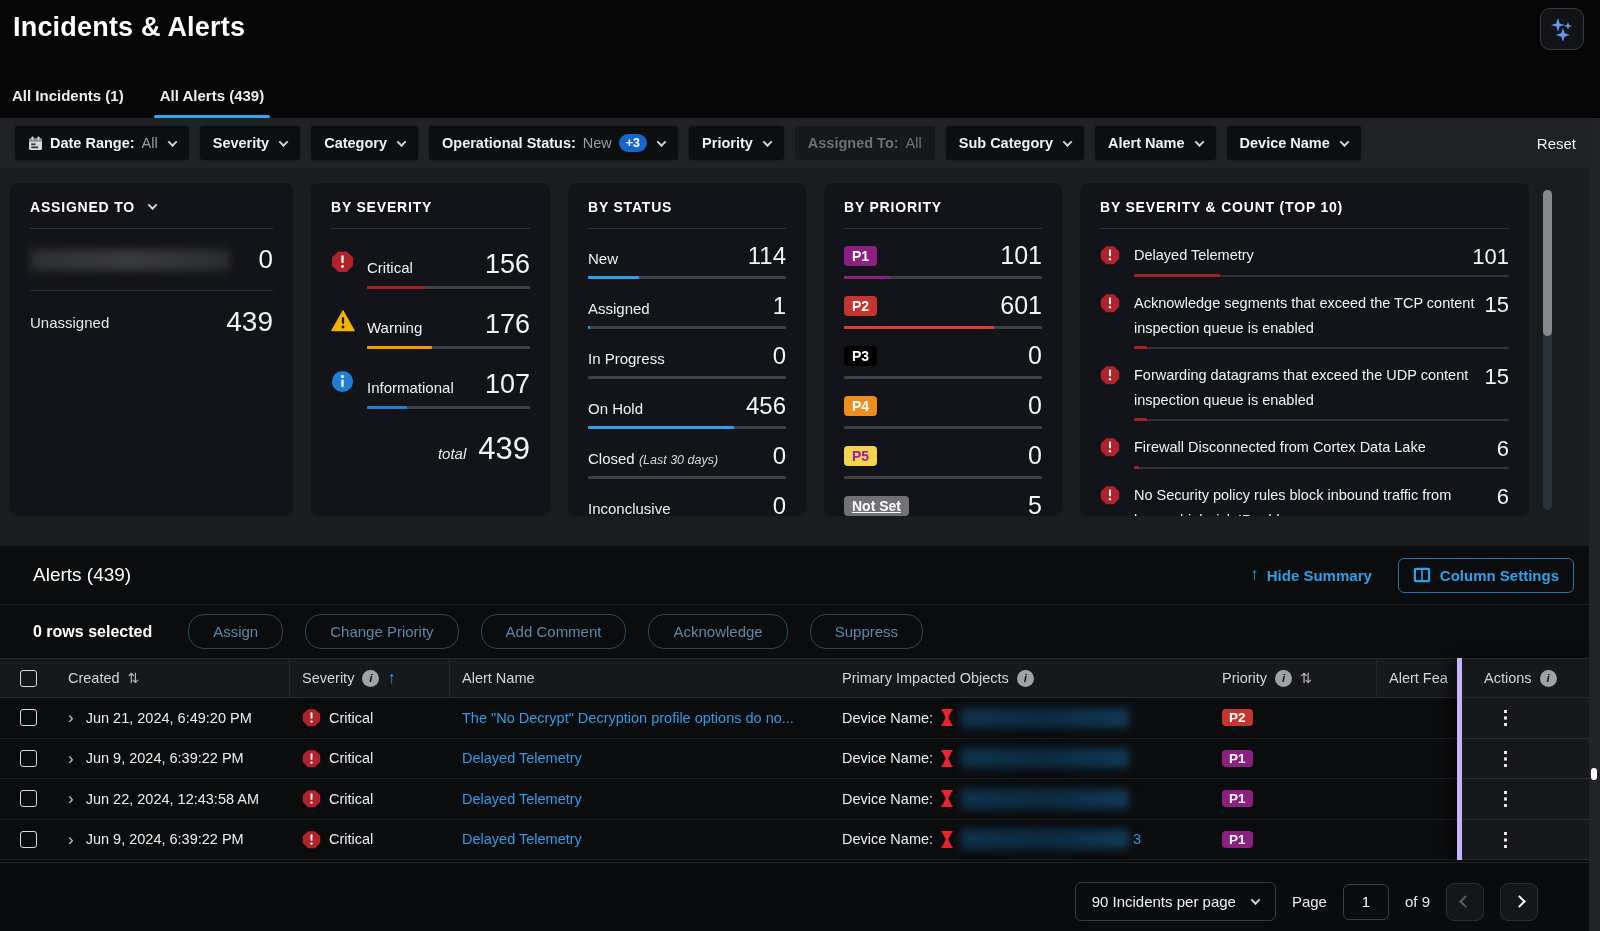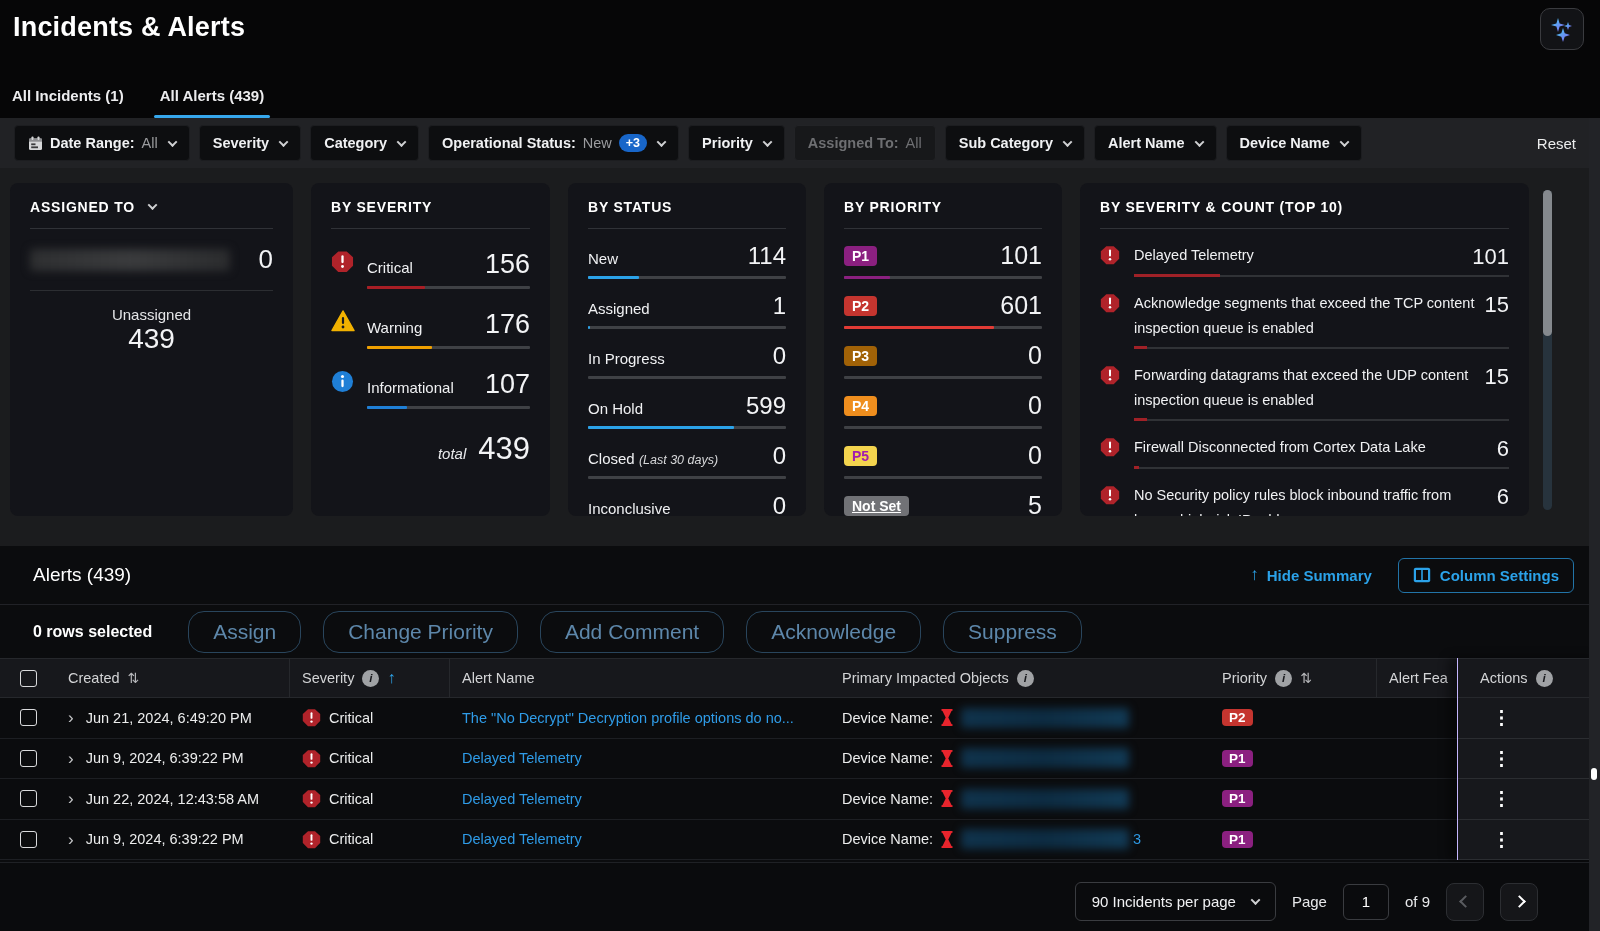--- a/index.html
+++ b/index.html
@@ -30,21 +30,21 @@
   
   .cards { position:absolute; top:183px; left:10px; display:flex; gap:18px; }
   .card { background:#131419; border-radius:8px; height:333px; padding:16px 20px; overflow:hidden; position:relative; }
   .card-title { display:flex; align-items:center; gap:10px; font-size:14px; font-weight:700; letter-spacing:.8px; color:#fff; }
   .card-title .chev { margin-top:-2px; }
   .card-div { height:1px; background:#303237; margin:13px 0 0 0; }
   .big-num { font-weight:400; color:#f2f3f5; font-stretch:95%; }
 
   .c-assigned { width:283px; }
   .as-row { display:flex; align-items:center; justify-content:space-between; padding:15px 0; border-bottom:1px solid #2c2e32; }
-  .as-row:last-child { border-bottom:none;flex-direction:column; }
+  .as-row:last-child { border-bottom:none; }
   .blur-name { width:200px; height:22px; border-radius:3px; background:linear-gradient(90deg,#2e2f31,#3a3b3d,#2b2c2e); filter:blur(4px); }
   .as-label { font-size:15px; color:#e4e5e7; }
   .as-count { font-size:26px; }
 
   .c-severity { width:239px; }
   .sev-row { margin-top:20px; display:flex; gap:12px; cursor:pointer; }
   .sev-ico { width:24px; flex:none; padding-top:1px; }
   .sev-right { flex:1; }
   .sev-line { display:flex; align-items:baseline; justify-content:space-between; }
   .sev-label { font-size:15px; color:#f0f1f3; }
@@ -60,21 +60,21 @@
   .st-line { display:flex; align-items:baseline; justify-content:space-between; }
   .st-label { font-size:15px; color:#f0f1f3; }
   .st-suffix { font-style:italic; font-size:12.5px; color:#d6d7d9; }
   .st-count { font-size:24px; }
 
   .c-priority { width:238px; }
   .pr-row { margin-top:12px; cursor:pointer; }
   .pr-line { display:flex; align-items:center; justify-content:space-between; }
   .pr-count { font-size:25px; }
   .badge { display:inline-block; font-size:14px; font-weight:700; color:#fff; border-radius:4px; padding:2px 8px; }
-  .bdg-p1 { background:#8b2080; } .bdg-p2 { background:#c5352f; } .bdg-p3 { background:#a16207;text-align:right; }
+  .bdg-p1 { background:#8b2080; } .bdg-p2 { background:#c5352f; } .bdg-p3 { background:#000000;text-align:right; }
   .bdg-p4 { background:#ef8e1e; } .bdg-p5 { background:#f3d44e; color:#a21caf; }
   .bdg-notset { background:#717276;text-decoration:underline; } .bdg-sm { font-size:13.5px; padding:1px 7px; }
 
   .c-top10 { width:449px; }
   .tp-row { margin-top:14px; display:flex; gap:12px; cursor:pointer; }
   .tp-ico { width:22px; flex:none; padding-top:2px; }
   .tp-right { flex:1; }
   .tp-line { display:flex; justify-content:space-between; gap:10px; }
   .tp-label { font-size:14.5px; line-height:1.75; color:#f0f1f3; max-width:345px; }
   .tp-count { font-size:22px; padding-top:1px; }
@@ -87,21 +87,21 @@
   
   .alerts { position:absolute; top:546px; left:0; width:1600px; height:394px; background:#0b0c0e; }
   .alerts-head { height:59px; display:flex; align-items:center; padding:0 26px 0 33px; border-bottom:1px solid #212227; }
   .alerts-title { font-size:19px; color:#fff; flex:1; }
   .hide-summary { display:flex; align-items:center; gap:8px; color:#2ba2e9; font-size:15px; font-weight:700; cursor:pointer; margin-right:26px; }
   .up-arrow { font-size:17px; font-weight:700; }
   .col-settings { display:flex; align-items:center; gap:9px; color:#2ba2e9; font-size:15px; font-weight:700; border:1px solid #2274a8; border-radius:6px; padding:8px 14px; background:transparent; cursor:pointer; }
 
   .action-row { height:53px; display:flex; align-items:center; padding:0 33px; gap:22px; }
   .rows-selected { font-size:16px; font-weight:700; color:#fff; margin-right:14px; }
-  .act-btn { border:1px solid #29455c; color:#5d87aa; background:transparent; font-size:21px; border-radius:16px; padding:8px 24px; cursor:pointer; font-family:inherit; }
+  .act-btn { border:1px solid #29455c; color:#5d87aa; background:transparent; font-size:15px; border-radius:16px; padding:8px 24px; cursor:pointer; font-family:inherit; }
 
   
   .tbl { position:relative; width:1600px; }
   .tbl-header { display:flex; height:40px; background:#17181c; border-top:1px solid #26282c; border-bottom:1px solid #26282c; align-items:center; }
   .th { display:flex; align-items:center; gap:8px; font-size:14.5px; color:#d3d4d6; padding:0 12px; height:100%; overflow:hidden; white-space:nowrap; }
   .th-sep { border-right:1px solid #26282c; }
   .c-check { width:56px; justify-content:center; }
   .c-created { width:234px; }
   .c-sev { width:160px; }
   .c-alert { width:380px; }
@@ -112,21 +112,21 @@
   .sort-up { color:#2ea4ea; font-size:16px; font-weight:700; }
   .info-i { width:17px; height:17px; border-radius:50%; background:#a0a2a5; color:#17181c; font-size:11.5px; font-weight:700; display:inline-flex; align-items:center; justify-content:center; font-style:italic; flex:none; }
 
   .tr { display:flex; height:40.5px; align-items:center; border-bottom:1px solid #1d1f23; background:#0b0c0e; }
   .td { display:flex; align-items:center; gap:8px; padding:0 12px; height:100%; overflow:hidden; white-space:nowrap; font-size:14.5px; color:#eceded; }
   .checkbox { width:17px; height:17px; border:1.5px solid #d9dadc; border-radius:3px; background:transparent; cursor:pointer; flex:none; }
   .expand { color:#c7c8ca; font-size:17px; cursor:pointer; margin-right:4px; line-height:1; }
   .link { color:#2f9ce8; cursor:pointer; overflow:hidden; text-overflow:ellipsis; }
   .dev-blur { width:168px; height:20px; border-radius:3px; background:linear-gradient(90deg,#10334c,#0c2views,#123a55); background:linear-gradient(90deg,#10334c,#0d2c42,#123a55); filter:blur(4px); flex:none; }
   .dev-suffix { color:#2f9ce8; margin-left:-4px; }
-  .actions-col { position:absolute; right:0; top:0; bottom:0; width:143px; background:#17181c; border-left:1px solid #c4b5fd; box-shadow:-8px 0 10px rgba(0,0,0,.45); }
+  .actions-col { position:absolute; right:0; top:0; bottom:0; width:143px; background:#17181c; border-left:5px solid #c4b5fd; box-shadow:-8px 0 10px rgba(0,0,0,.45); }
   .actions-col .ac-head { height:40px; display:flex; align-items:center; gap:8px; padding-left:22px; font-size:14.5px; color:#d3d4d6; border-top:1px solid #26282c; border-bottom:1px solid #26282c; }
   .ac-cell { height:40.5px; display:flex; align-items:center; justify-content:flex-start; padding-left:34px; border-bottom:1px solid #2b2d31; }
   .kebab { color:#fff; font-size:19px; font-weight:700; cursor:pointer; letter-spacing:0; line-height:1; }
 
   
   .footer { position:absolute; left:0; bottom:0; width:1600px; height:78px; background:#0a0b0d; border-top:1px solid #1f2125; display:flex; align-items:center; justify-content:flex-end; gap:16px; padding-right:62px; }
   .perpage { display:flex; align-items:center; gap:12px; border:1px solid #3a3c40; border-radius:6px; height:39px; padding:0 16px; font-size:15px; color:#f0f1f3; cursor:pointer; }
   .pg-label { font-size:15px; color:#e8e9eb; }
   .pg-box { width:46px; height:36px; border:1px solid #3a3c40; border-radius:6px; display:flex; align-items:center; justify-content:center; font-size:15px; color:#fff; }
   .nav-btn { width:38px; height:38px; border-radius:8px; border:1px solid #2c2e32; background:#151619; display:flex; align-items:center; justify-content:center; cursor:pointer; }
@@ -338,21 +338,21 @@
       <div class="st-row">
         <div class="st-line">
           <span class="st-label">In Progress</span>
           <span class="st-count big-num">0</span>
         </div>
         <div class="track"></div>
       </div>
       <div class="st-row">
         <div class="st-line">
           <span class="st-label">On Hold</span>
-          <span class="st-count big-num">599</span>
+          <span class="st-count big-num">456</span>
         </div>
         <div class="track">
             <div class="fill" style="width:73.8%;background:#2ba2e8"></div>
           </div>
       </div>
       <div class="st-row">
         <div class="st-line">
           <span class="st-label"><span>Closed</span> <span class="st-suffix">(Last 30 days)</span></span>
           <span class="st-count big-num">0</span>
         </div>

